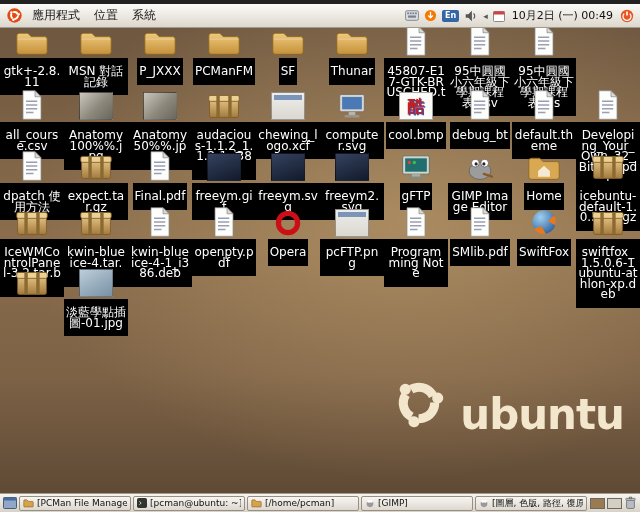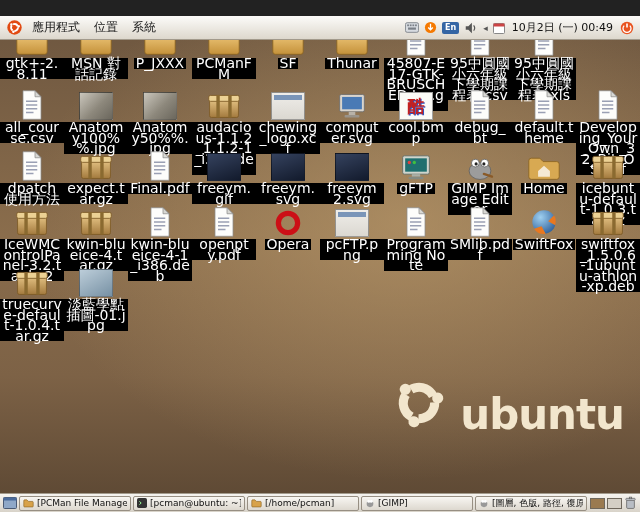--- a/index.html
+++ b/index.html
@@ -1,41 +1,41 @@
 <!DOCTYPE html>
 <html><head>
 <meta charset="utf-8">
 <style>
   html,body{margin:0;padding:0;background:#222;}
   .screen{position:relative;width:640px;height:512px;overflow:hidden;
           font-family:"DejaVu Sans","Liberation Sans",sans-serif;-webkit-font-smoothing:antialiased;}
 
   
-  .top-panel{position:absolute;top:16px;left:0;right:0;height:24px;box-sizing:border-box;
+  .top-panel{position:absolute;top:4px;left:0;right:0;height:24px;box-sizing:border-box;
              background:linear-gradient(#fcfbf9,#ddd8cd);border-bottom:1px solid #a29a8c;
              display:flex;align-items:center;padding:0 4px;z-index:10;}
   .menu-icon{display:flex;align-items:center;padding:0 3px;}
   .menu{font-size:12px;color:#181818;padding:2px 7px;cursor:default;}
   .tray{margin-left:auto;display:flex;align-items:center;gap:5px;padding-right:2px;text-align:center;}
   .ticon{display:flex;align-items:center;}
   .badge-en{background:#3465a4;color:#fff;font-size:8px;font-weight:bold;
             padding:2px 3px;border-radius:2px;line-height:1;}
   .tray-arrow{font-size:9px;color:#555;}
   .clock{font-size:11px;color:#111;padding:0 2px;white-space:nowrap;}
 
   
   .desktop{position:absolute;top:24px;left:0;width:640px;height:469px;overflow:hidden;
     background:
       radial-gradient(ellipse 520px 360px at 63% 42%, rgba(198,165,115,.55), rgba(0,0,0,0) 72%),
       linear-gradient(180deg,#6e5740 0%,#8a6d4c 45%,#7d6246 75%,#5f4a35 100%);}
   .icon-row{position:absolute;left:0;width:640px;display:flex;}
   .icell{width:64px;display:flex;flex-direction:column;align-items:center;}
   .ibox{height:30px;display:flex;align-items:flex-end;justify-content:center;}
-  .ilabel{display:inline-block;background:#000;color:#fff;font-size:14px;line-height:10.5px;
-          padding:0 2px;max-width:60px;text-align:center;word-break:break-all;margin-top:2px;}
+  .ilabel{display:inline-block;background:#000;color:#fff;font-size:12px;line-height:10.5px;
+          padding:8px 2px;max-width:60px;text-align:center;word-break:break-all;margin-top:2px;}
 
   .thumb{width:34px;height:28px;border:1px solid rgba(0,0,0,.35);box-sizing:border-box;}
   .thumb-gray{background:linear-gradient(135deg,#cac6bc,#8d887c 55%,#6b675d);}
   .thumb-dark{background:linear-gradient(160deg,#35425e,#121a2c);}
   .thumb-blue{background:linear-gradient(150deg,#bccdd9,#7791a4);}
   .thumb-shot{background:linear-gradient(#efede9,#dbd8d1);position:relative;}
   .thumb-shot::before{content:"";position:absolute;top:2px;left:2px;right:2px;height:5px;background:#7a95b8;}
   .thumb-white{background:#fbfbf7;display:flex;align-items:center;justify-content:center;}
   .cool-glyph{font-size:17px;font-weight:bold;color:#c42020;text-shadow:1px 1px 0 #2e54c0;}
 
@@ -647,21 +647,20 @@
                     <stop offset="0" stop-color="#e3c182"></stop>
                     <stop offset="1" stop-color="#a37a3e"></stop>
                   </linearGradient>
                 </defs>
                 <rect x="3" y="9" width="34" height="21" rx="2" fill="url(#gp)" stroke="#7c5a26"></rect>
                 <rect x="2" y="4" width="36" height="7" rx="2" fill="#ecd194" stroke="#7c5a26"></rect>
                 <rect x="11" y="4" width="4" height="26" fill="#8a6a30"></rect>
                 <rect x="25" y="4" width="4" height="26" fill="#8a6a30"></rect>
               </svg>
             </div>
-            <div class="ilabel">truecurve-default-1.0.4.tar.gz</div>
           </div>
           <div class="icell">
             <div class="ibox">
               <div class="thumb thumb-blue"></div>
             </div>
             <div class="ilabel">淡藍學點插圖-01.jpg</div>
           </div>
         </div>
       </div>
     <div class="watermark">

